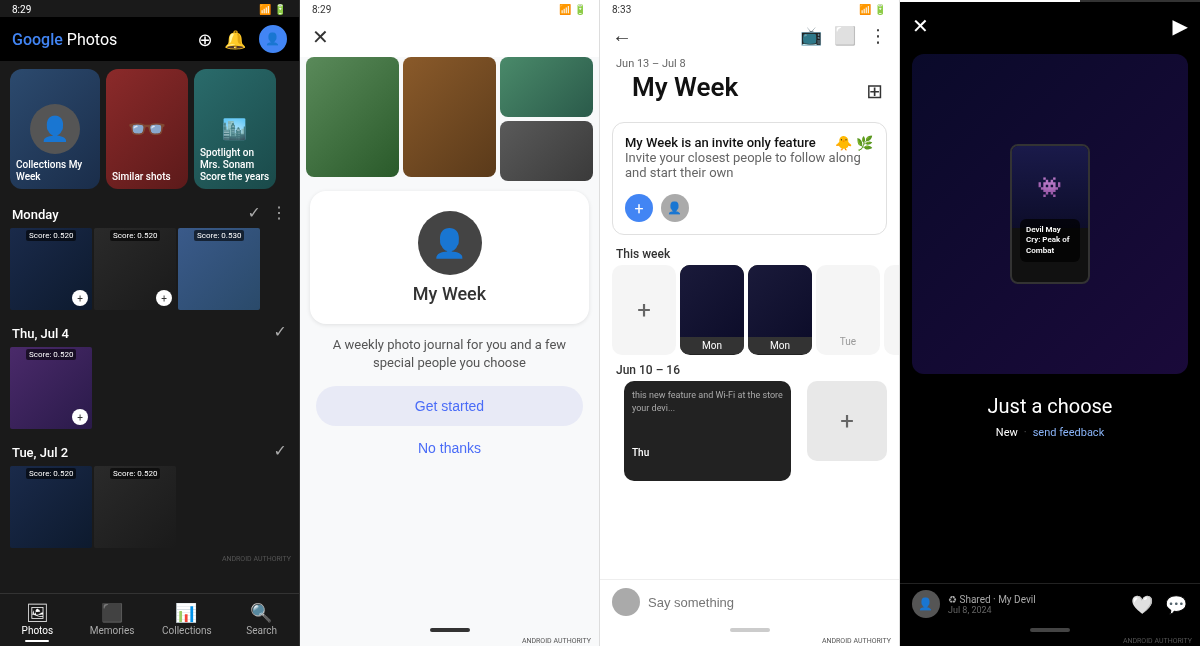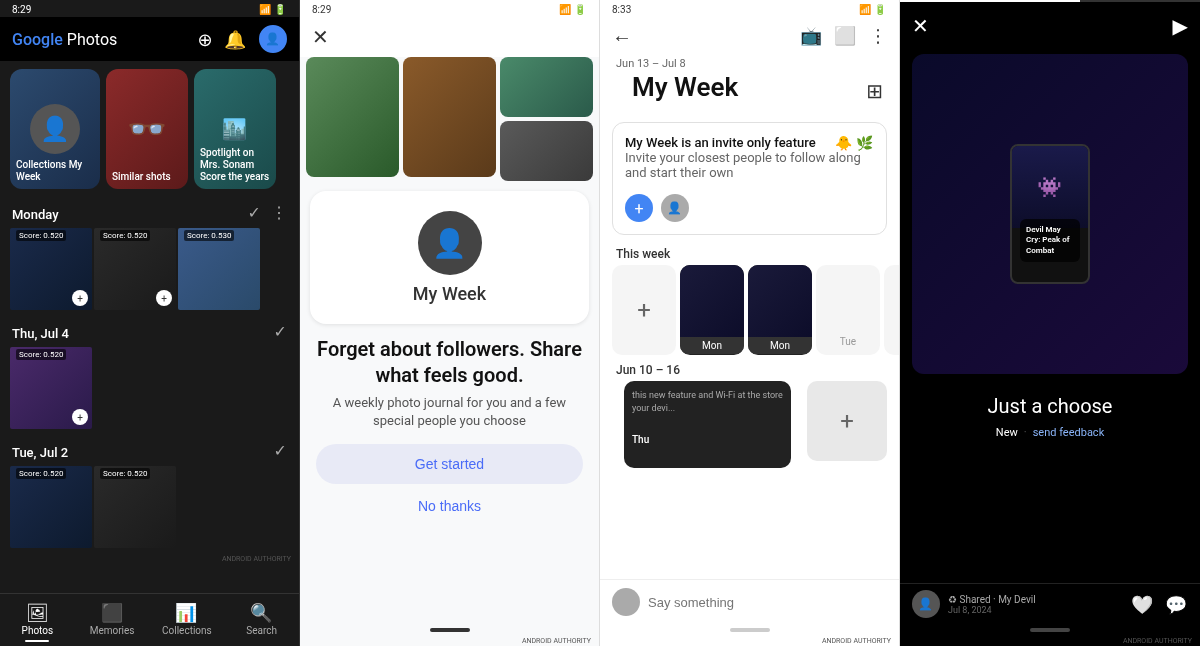--- a/index.html
+++ b/index.html
@@ -96,21 +96,21 @@
       display: flex; gap: 2px; padding: 0 10px 6px;
     }
     .photo-thumb {
       position: relative;
       width: 82px; height: 82px;
       background: #333; border-radius: 2px;
       overflow: hidden;
       display: flex; align-items: center; justify-content: center;
     }
     .score-badge {
-      position: absolute; top: 2px; left: 6px;
+      position: absolute; top: 2px; left: 16px;
       background: rgba(0,0,0,0.6); color: #fff;
       font-size: 8px; padding: 1px 3px; border-radius: 2px;
     }
     .photo-plus {
       position: absolute; bottom: 4px; right: 4px;
       background: #fff; border-radius: 50%;
       width: 16px; height: 16px;
       display: flex; align-items: center; justify-content: center;
       font-size: 10px; color: #333;
     }
@@ -543,21 +543,20 @@
       <div class="p2-photo shadow-photo" style="height:58px"></div>
     </div>
   </div>
 
   <div class="panel2-myweek-card">
     <div class="myweek-avatar">👤</div>
     <span class="myweek-title">My Week</span>
   </div>
 
   <div class="panel2-content">
-    <div class="panel2-tagline">Forget about followers. Share what feels good.</div>
     <div class="panel2-sub">A weekly photo journal for you and a few special people you choose</div>
     <button class="btn-get-started">Get started</button>
     <button class="btn-no-thanks">No thanks</button>
   </div>
   <div class="p2-bottom-indicator"></div>
   <div class="watermark">ANDROID AUTHORITY</div>
 </div>
 
 <div class="panel3">
   <div class="panel3-status">
@@ -606,21 +605,21 @@
     <div class="week-day-empty">
       <span class="week-day-empty-label">Tue</span>
     </div>
     <div class="week-day-empty">
       
     </div>
   </div>
 
   <div class="date-range-2">Jun 10 – 16</div>
   <div style="display:flex;gap:4px;padding:0 12px">
-    <div class="prev-week-card" style="flex:1;position:relative;height:87px;background:#222;border-radius:10px;overflow:hidden">
+    <div class="prev-week-card" style="flex:1;position:relative;height:100px;background:#222;border-radius:10px;overflow:hidden">
       <div style="padding:8px;font-size:9px;color:#aaa;line-height:1.4">
         <div>this new feature
 and Wi-Fi at the
 store your devi...</div>
       </div>
       <div class="prev-week-thu">Thu</div>
     </div>
     <div style="width:80px;background:#e8e8e8;border-radius:10px;display:flex;align-items:center;justify-content:center;font-size:24px;color:#666;cursor:pointer;height:80px">+</div>
   </div>
 

